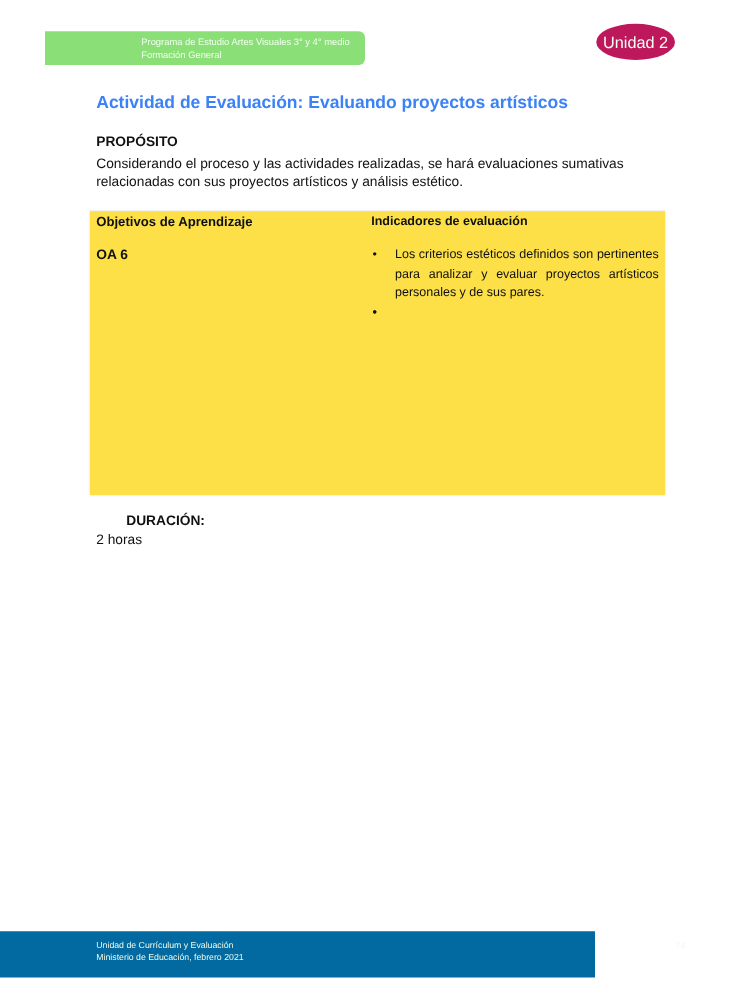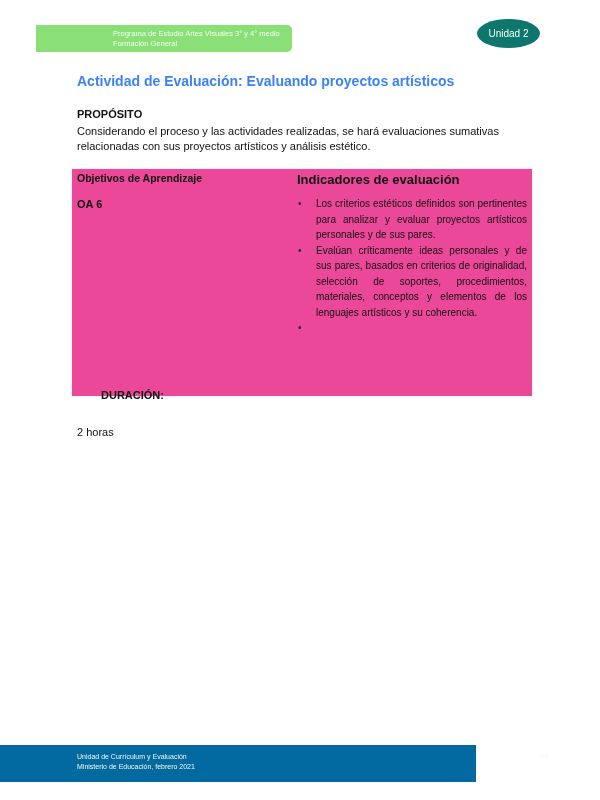--- a/index.html
+++ b/index.html
@@ -9,36 +9,36 @@
   }
   .hdr-banner {
     position: absolute; left: 0; top: 25px; width: 256px; height: 27px;
     background: #8adf77; border-radius: 0 5px 5px 0; margin-left: 36px;
   }
   .hdr-banner .txt {
     position: absolute; left: 77px; top: 4px; font-size: 7.5px; line-height: 9.5px; color: #f2fff0;
   }
   .unit-pill {
     position: absolute; left: 477px; top: 19px; width: 63px; height: 29px;
-    background: #0f766e; border-radius: 50%;
+    background: #be185d; border-radius: 50%;
     display: flex; align-items: center; justify-content: center;
-    font-size: 10px; color: #f2fff0;
+    font-size: 13px; color: #f2fff0;
   }
   .title {
     position: absolute; left: 77px; top: 73px; font-size: 14px; font-weight: bold; color: #3b82f6;
   }
   .section-label { position: absolute; left: 77px; font-size: 11px; font-weight: bold; }
   .para { position: absolute; left: 77px; width: 463px; font-size: 11px; line-height: 15px; }
   .table-box {
     position: absolute; left: 72px; top: 169px; width: 460px; height: 227px;
-    background: #ec4899; box-shadow: 0 0 2px rgba(0,0,0,0.15);
+    background: #fde047; box-shadow: 0 0 2px rgba(0,0,0,0.15);
   }
   .col-head { position: absolute; top: 3px; font-size: 10px; font-weight: bold; }
   .col-head.left { left: 5px; font-size: 10.5px; }
-  .col-head.right { left: 225px; font-size: 13px; text-align: center; }
+  .col-head.right { left: 225px; font-size: 10px; text-align: center; }
   .oa-title { position: absolute; left: 5px; top: 29px; font-size: 11px; font-weight: bold; }
   .oa-text {
     position: absolute; left: 5px; top: 43px; width: 182px; font-size: 10px; line-height: 15.5px; text-align: justify;
   }
   .ind-list {
     position: absolute; left: 225px; top: 27px; width: 230px; margin: 0; padding: 0; list-style: none;
   }
   .ind-list li {
     position: relative; padding-left: 19px; font-size: 10px; line-height: 15.5px; text-align: justify;
   }
@@ -69,29 +69,28 @@
   <div class="col-head left">Objetivos de Aprendizaje</div>
   <div class="col-head right">Indicadores de evaluación</div>
   <div class="oa-title">OA 6</div>
   <ul class="ind-list">
     <li>
       <span class="bullet">•</span>
       <span>Los criterios estéticos definidos son pertinentes para analizar y evaluar proyectos artísticos personales y de sus pares.</span>
     </li>
     <li>
       <span class="bullet">•</span>
-      <span>Evalúan críticamente ideas personales y de sus pares, basados en criterios de originalidad, selección de soportes, procedimientos, materiales, conceptos y elementos de los lenguajes artísticos y su coherencia.</span>
     </li>
     <li>
       <span class="bullet">•</span>
     </li>
   </ul>
 </div>
 
-<div class="section-label" style="top:389px;padding-left:24px;">DURACIÓN:</div>
+<div class="section-label" style="top:411px;padding-left:24px;">DURACIÓN:</div>
 <div class="para" style="top:425px;">2 horas</div>
 
 <div class="footer">
   <div class="txt">
     <div>Unidad de Currículum y Evaluación</div>
     <div>Ministerio de Educación, febrero 2021</div>
   </div>
   <div class="page">74</div>
 </div>
 

